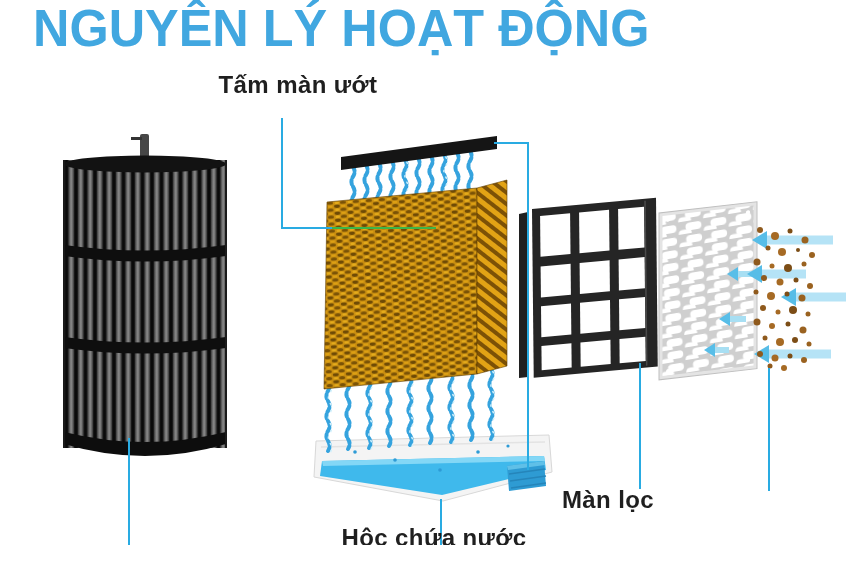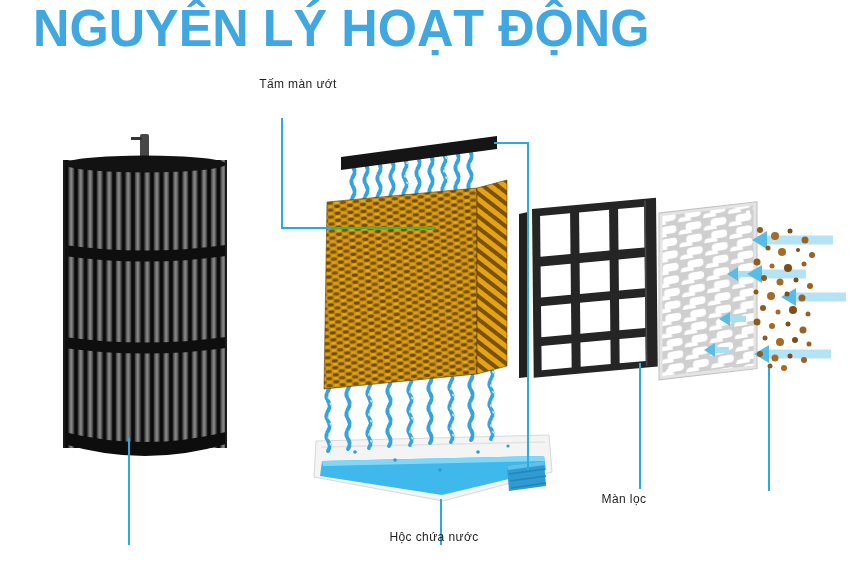--- a/index.html
+++ b/index.html
@@ -3,21 +3,21 @@
 <meta charset="utf-8">
 <style>
   html,body{margin:0;padding:0;background:#fff;}
   .stage{position:relative;width:850px;height:545px;background:#ffffff;overflow:hidden;
          font-family:"Liberation Sans", sans-serif;}
   .stage svg{position:absolute;left:0;top:0;}
   .page-title{position:absolute;left:33px;top:2px;font-size:52px;font-weight:700;
 and              letter-spacing:4px;color:#41A7E0;white-space:nowrap;transform:scaleX(.97);
               transform-origin:left top;line-height:1.0;}
   .lbl{position:absolute;transform:translateX(-50%);text-align:center;color:#1F1F1F;
-       font-size:12px;font-weight:400;letter-spacing:.4px;line-height:19px;white-space:nowrap;}
+       font-size:24px;font-weight:700;letter-spacing:.4px;line-height:19px;white-space:nowrap;}
   .lbl span{display:block;}
   .stream{stroke:#35A3DE;stroke-width:4;fill:none;stroke-dasharray:4.5 2.5;stroke-linecap:round;}
   .streamLite{stroke:#CFEFFB;stroke-width:1.5;fill:none;stroke-dasharray:2.5 4.5;}
   .leader{stroke:#29ABE2;stroke-width:2;fill:none;}
 </style>
 </head>
 <body>
 
 <div class="stage">
 
@@ -231,18 +231,18 @@
 
   <div class="lbl" style="left:298px;top:75px;">
     <span>Tấm màn ướt</span>
   </div>
 
 
   <div class="lbl" style="left:434px;top:528px;">
     <span>Hộc chứa nước</span>
   </div>
 
-  <div class="lbl" style="left:624px;top:490px;">
+  <div class="lbl" style="left:608px;top:490px;">
     <span>Màn lọc</span>
   </div>
 
 
 </div>
 
 </body></html>

